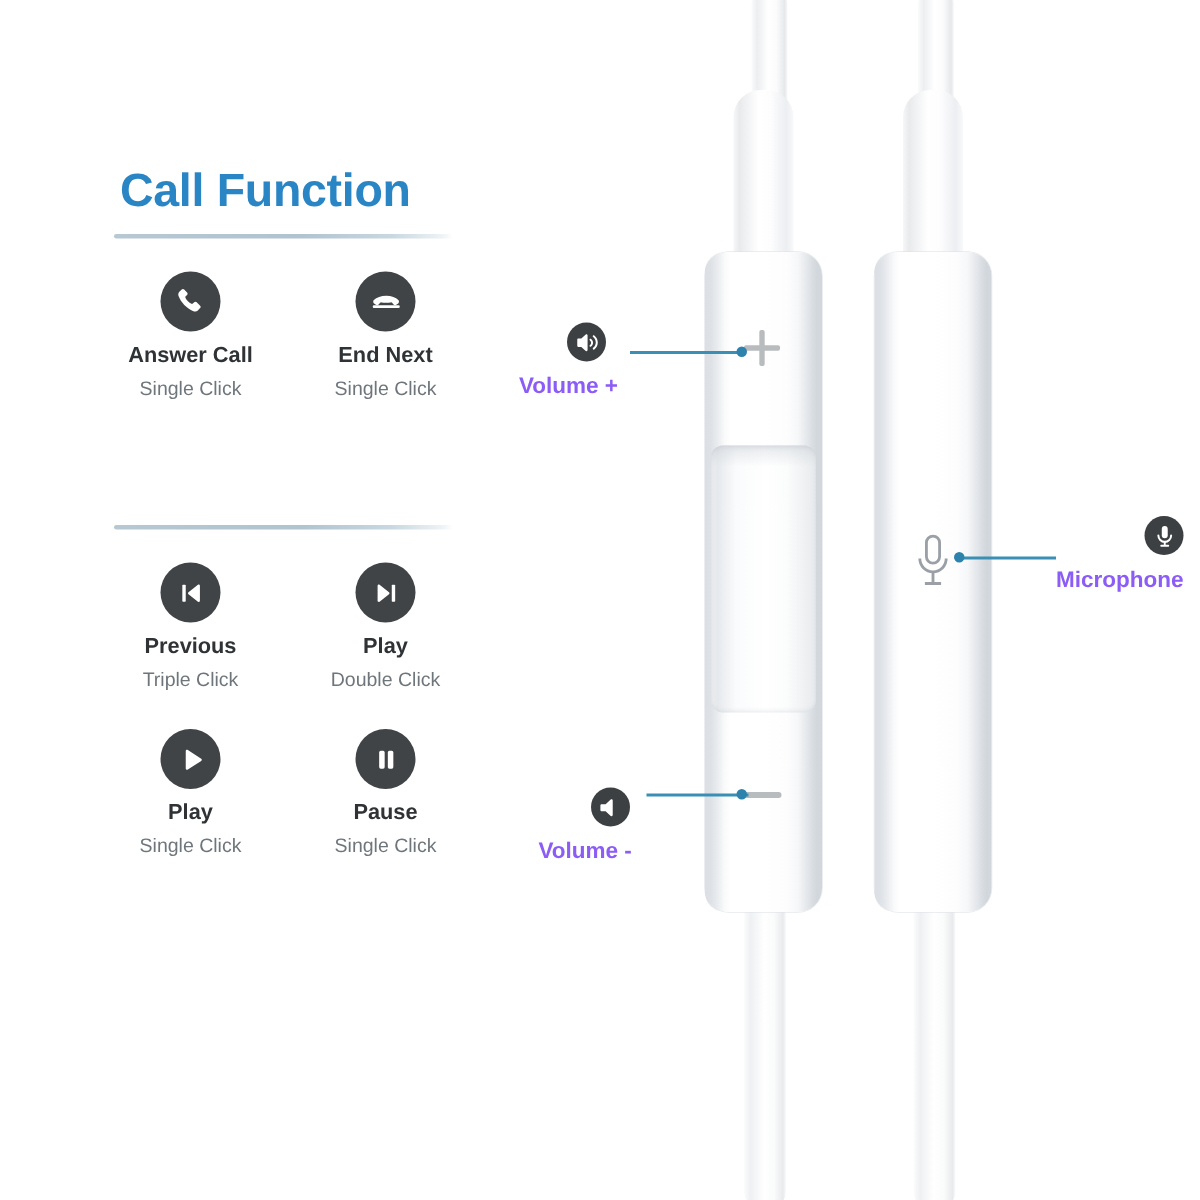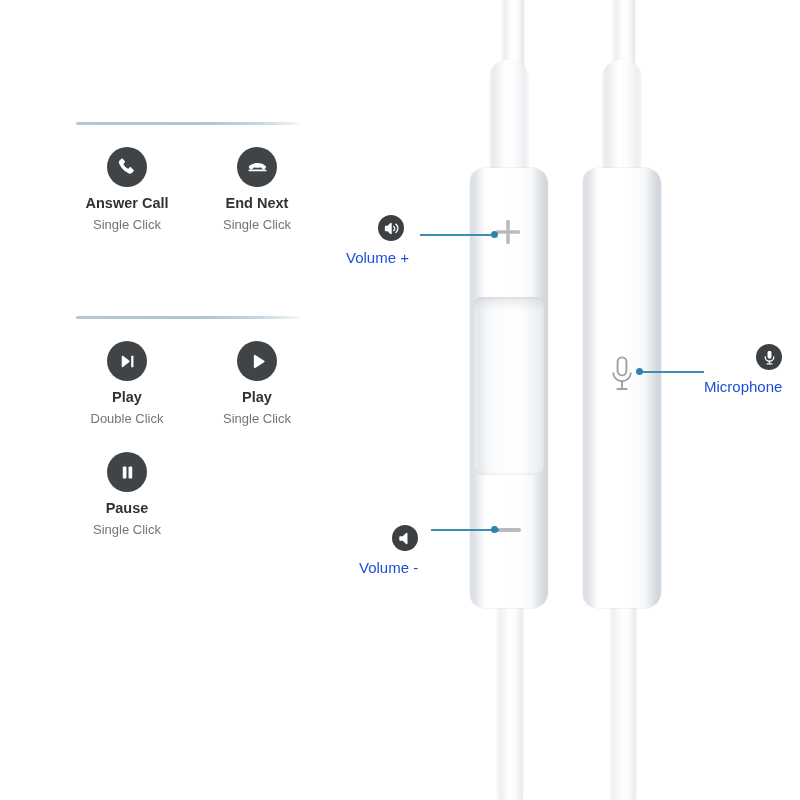--- a/index.html
+++ b/index.html
@@ -202,22 +202,22 @@
   }
   .callout-badge {
     width: 26px; height: 26px;
     border-radius: 50%;
     background: #3c4043;
     display: flex; align-items: center; justify-content: center;
   }
   .callout-badge svg { display: block; }
   .callout-text {
     font-size: 15px;
-    font-weight: normal;
-    color: #1d4ed8;
+    font-weight: bold;
+    color: #8b5cf6;
     white-space: nowrap;
     line-height: 1;
   }
 
   .leader {
     position: absolute;
     height: 2px;
     background: #3b8fb5;
   }
   .leader-dot {
@@ -246,20 +246,21 @@
   #dot-microphone  { left: 306px; top: 368px; }
 </style>
 </head>
 <body>
 
 <div class="stage">
 
   <div class="info-panel">
 
     <div class="section">
+      <h2 class="section-title">Call Function</h2>
       <div class="section-rule"></div>
 
       <div class="feature-grid">
 
         <div class="feature-cell">
           <div class="feature-icon">
             <svg width="22" height="22" viewBox="0 0 24 24" fill="#ffffff" aria-hidden="true">
               <path d="M7.4 3.2c-.5-.5-1.3-.5-1.8 0L3.9 4.9c-.8.8-1 2-.6 3.1C5 12.6 9.2 17 14.1 19.1c1.1.5 2.4.2 3.2-.6l1.7-1.7c.5-.5.5-1.3 0-1.8l-2.5-2.5c-.5-.5-1.3-.5-1.8 0l-1 1c-.3.3-.7.4-1 .2-1.9-1-3.4-2.6-4.4-4.5-.2-.3-.1-.8.2-1l1-1c.5-.5.5-1.3 0-1.8L7.4 3.2z"></path>
             </svg>
           </div>
@@ -279,20 +280,30 @@
         </div>
 
       </div>
     </div>
 
     <div class="section section-music">
       <div class="section-rule"></div>
 
       <div class="feature-grid">
 
+        <div class="feature-cell">
+          <div class="feature-icon">
+            <svg width="21" height="21" viewBox="0 0 24 24" fill="#ffffff" aria-hidden="true">
+              <rect x="5.2" y="5.5" width="2.6" height="13" rx="0.6"></rect>
+              <path d="M18.6 6.3v11.4c0 .8-.9 1.2-1.5.7l-7.2-5.7c-.5-.4-.5-1.1 0-1.5l7.2-5.7c.6-.4 1.5 0 1.5.8z"></path>
+            </svg>
+          </div>
+          <div class="feature-label">Previous</div>
+          <div class="feature-sub">Triple Click</div>
+        </div>
 
         <div class="feature-cell">
           <div class="feature-icon">
             <svg width="21" height="21" viewBox="0 0 24 24" fill="#ffffff" aria-hidden="true">
               <path d="M5.4 6.3v11.4c0 .8.9 1.2 1.5.7l7.2-5.7c.5-.4.5-1.1 0-1.5L6.9 5.5c-.6-.4-1.5 0-1.5.8z"></path>
               <rect x="16.2" y="5.5" width="2.6" height="13" rx="0.6"></rect>
             </svg>
           </div>
           <div class="feature-label">Play</div>
           <div class="feature-sub">Double Click</div>

